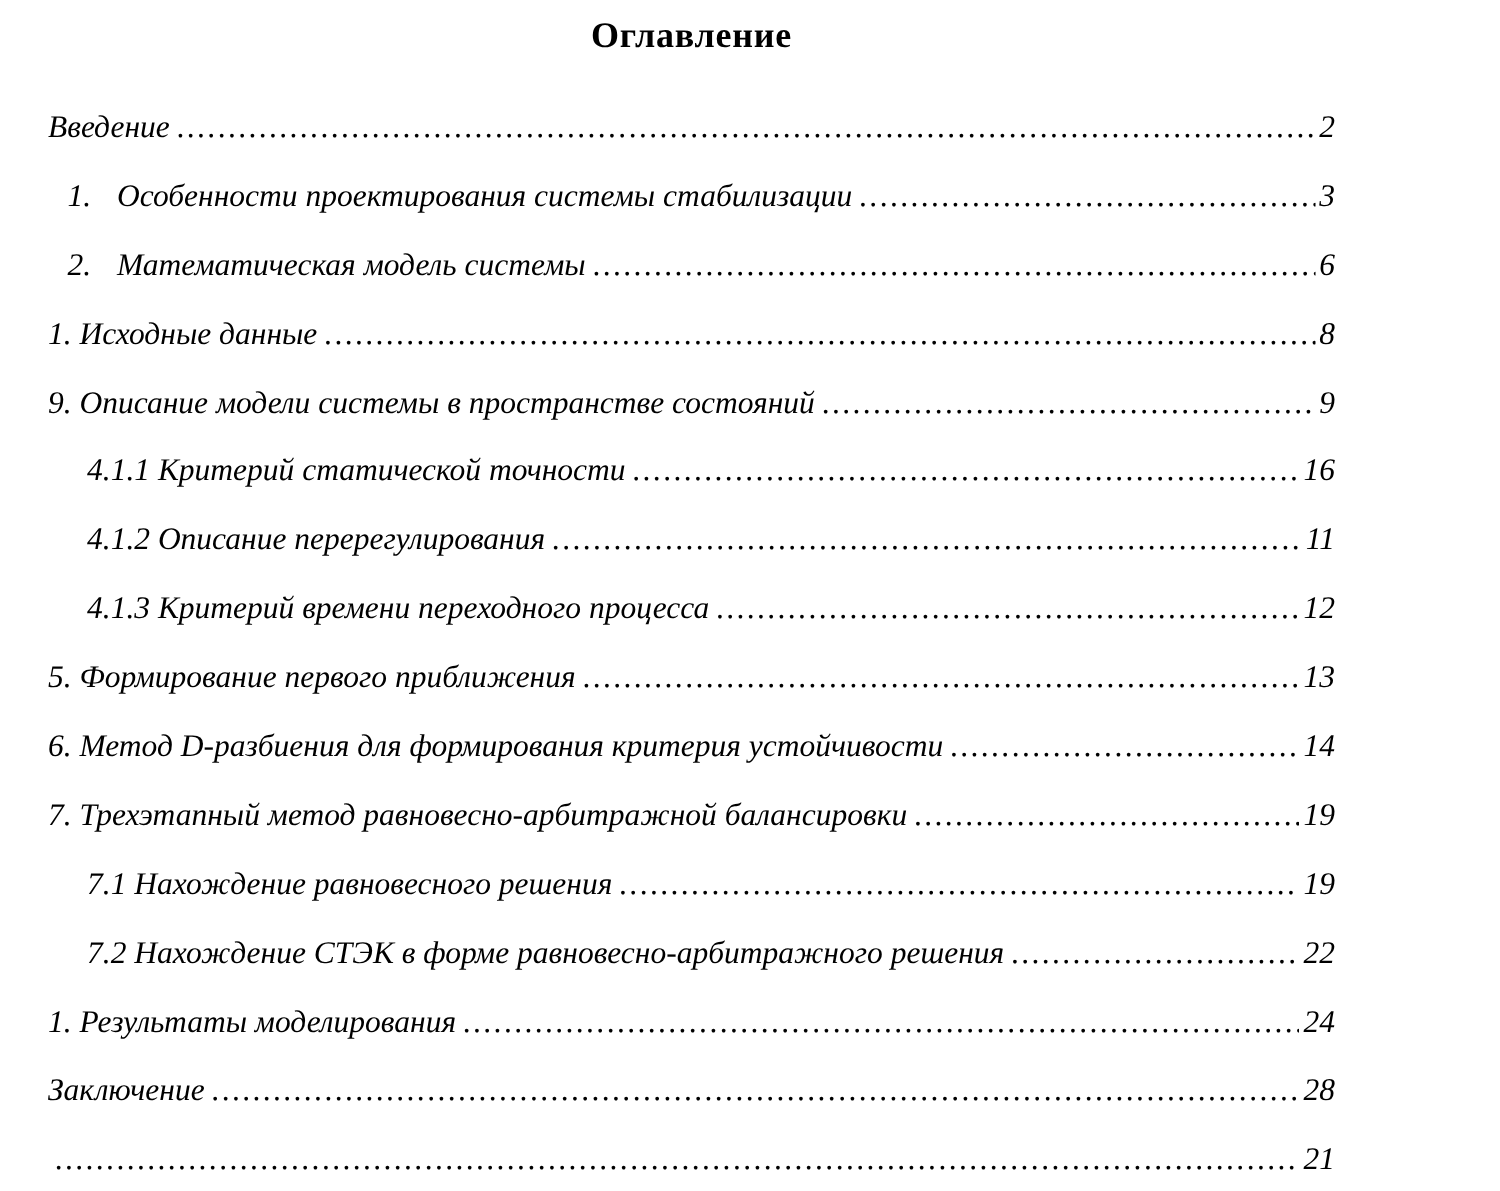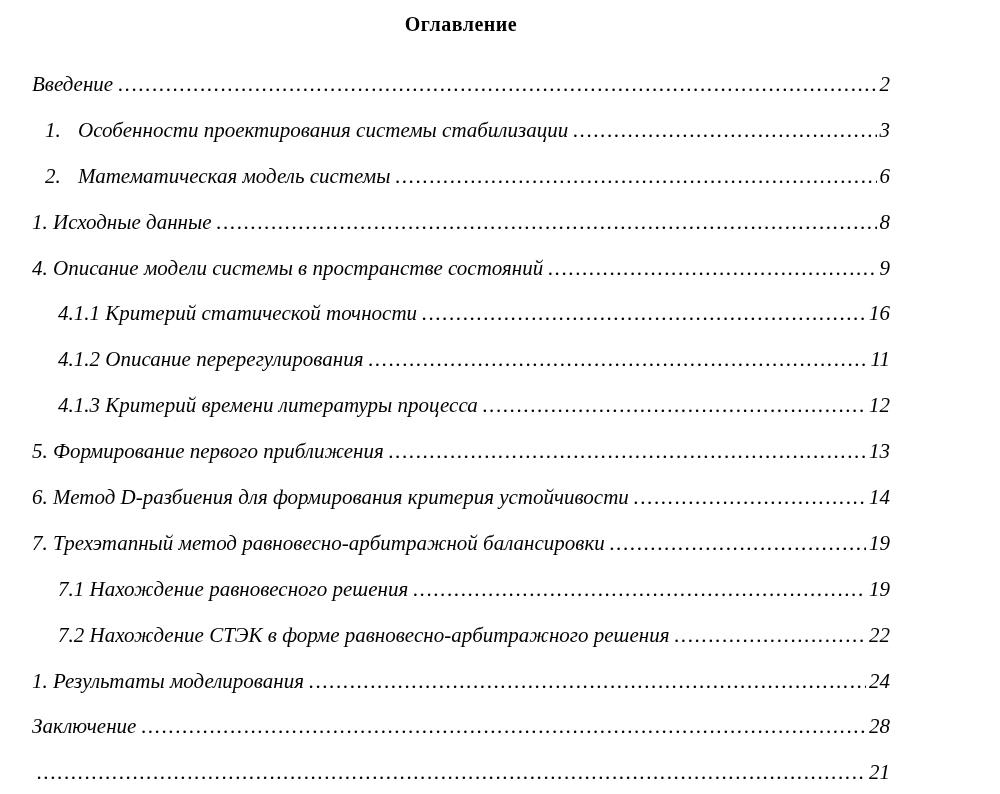--- a/index.html
+++ b/index.html
@@ -16,21 +16,21 @@
   }
   .page {
     box-sizing: border-box;
     width: 1000px;
     height: 794px;
     padding: 10px 110px 0 32px;
   }
   .doc-title {
     margin: 0;
     text-align: center;
-    font-size: 20px;
+    font-size: 24px;
     line-height: 28px;
     font-weight: bold;
     font-style: normal;
     letter-spacing: 0.5px;
   }
   .toc {
     margin-top: 36px;
   }
   .toc-row {
     display: flex;
@@ -97,39 +97,39 @@
     <span class="toc-page">6</span>
   </div>
       <div class="toc-row level-top">
 
     <span class="toc-label">1. Исходные данные</span>
     <span class="toc-leader"></span>
     <span class="toc-page">8</span>
   </div>
       <div class="toc-row level-top">
 
-    <span class="toc-label">4. Описание модели системы в пространстве состояний</span>
+    <span class="toc-label">9. Описание модели системы в пространстве состояний</span>
     <span class="toc-leader"></span>
     <span class="toc-page">9</span>
   </div>
       <div class="toc-row level-sub">
 
     <span class="toc-label">4.1.1 Критерий статической точности</span>
     <span class="toc-leader"></span>
     <span class="toc-page">16</span>
   </div>
       <div class="toc-row level-sub">
 
     <span class="toc-label">4.1.2 Описание перерегулирования</span>
     <span class="toc-leader"></span>
     <span class="toc-page">11</span>
   </div>
       <div class="toc-row level-sub">
 
-    <span class="toc-label">4.1.3 Критерий времени литературы процесса</span>
+    <span class="toc-label">4.1.3 Критерий времени переходного процесса</span>
     <span class="toc-leader"></span>
     <span class="toc-page">12</span>
   </div>
       <div class="toc-row level-top">
 
     <span class="toc-label">5. Формирование первого приближения</span>
     <span class="toc-leader"></span>
     <span class="toc-page">13</span>
   </div>
       <div class="toc-row level-top">

